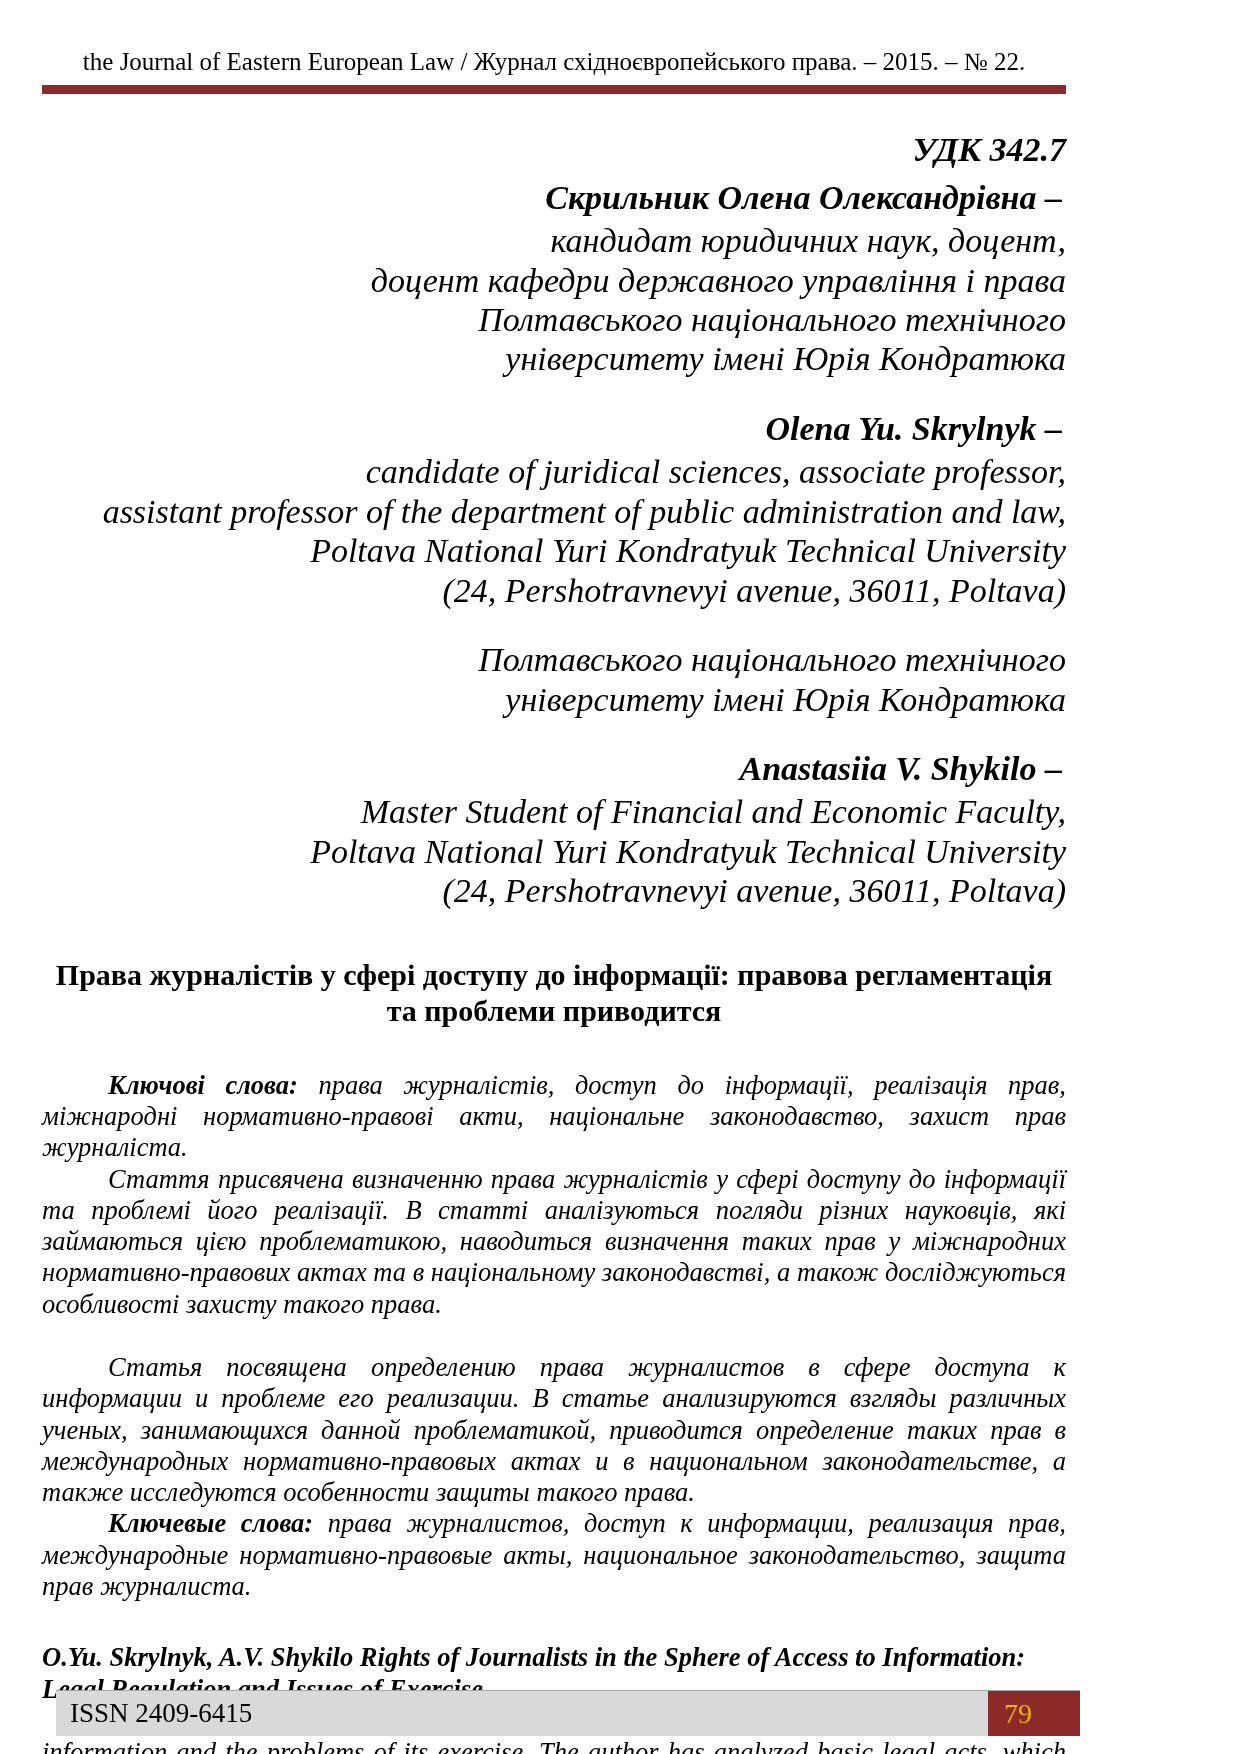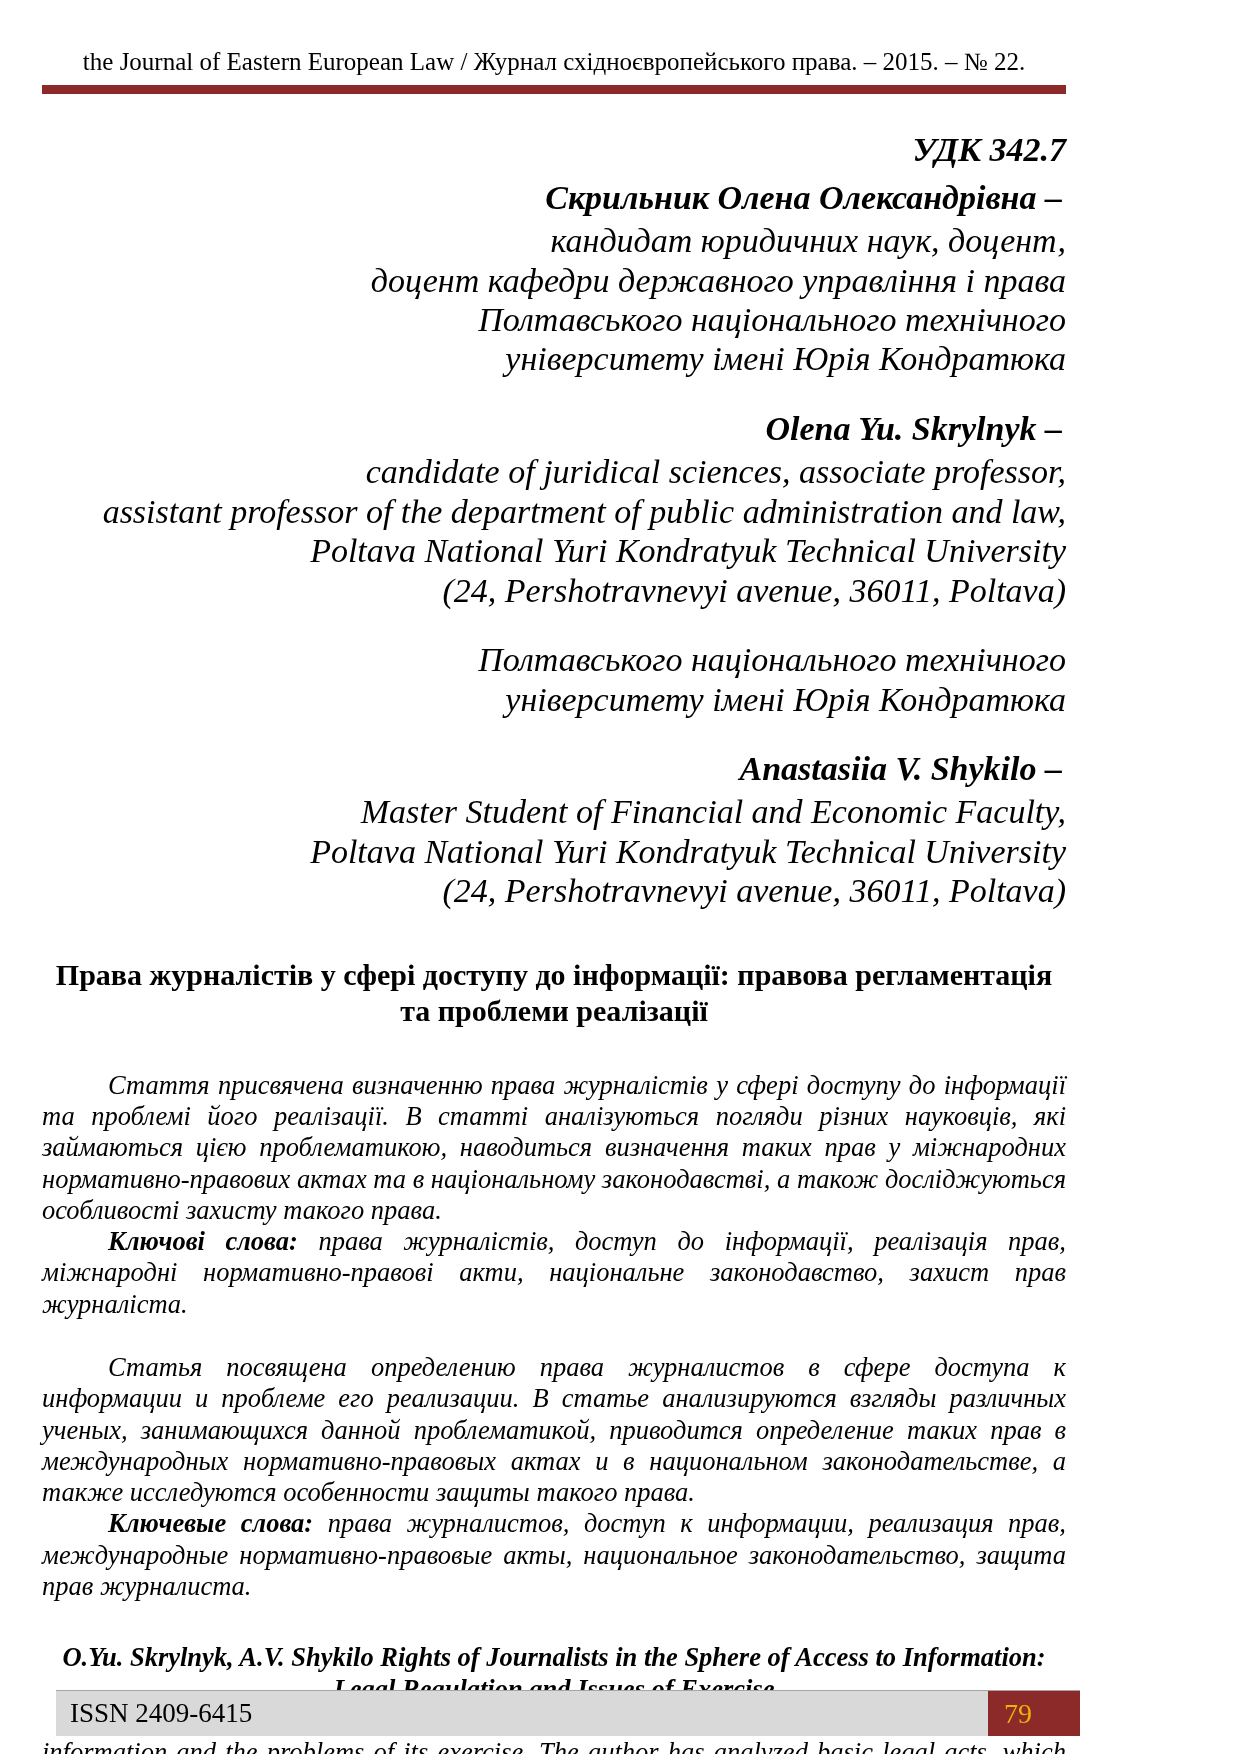--- a/index.html
+++ b/index.html
@@ -56,21 +56,20 @@
     font-size: 26.5px;
     line-height: 1.18;
     text-align: justify;
     text-indent: 66px;
   }
   .para .kw-label { font-weight: bold; }
   .gap { height: 32px; }
 
   .english-heading {
     margin: 40px 0 0 0;
-    text-align: center;
     font-weight: bold;
     font-style: italic;
     font-size: 26.5px;
     line-height: 1.2;
   }
 
   
   .footer-bar {
     position: absolute;
     left: 56px;
@@ -132,25 +131,25 @@
       </div>
 
       <div class="author-block">
         <p class="author-name">Anastasiia V. Shykilo –</p>
         <p class="author-line">Master Student of Financial and Economic Faculty,</p>
         <p class="author-line">Poltava National Yuri Kondratyuk Technical University</p>
         <p class="author-line">(24, Pershotravnevyi  avenue, 36011, Poltava)</p>
       </div>
     </div>
 
-    <h1 class="article-title">Права журналістів у сфері доступу до інформації: правова регламентація та проблеми реалізації</h1>
+    <h1 class="article-title">Права журналістів у сфері доступу до інформації: правова регламентація та проблеми приводится</h1>
 
     <div class="abstract-section">
+      <p class="para"><span class="kw-label">Ключові слова:</span><span> права журналістів, доступ до інформації, реалізація прав, міжнародні нормативно-правові акти, національне законодавство, захист прав журналіста.</span></p>
       <p class="para">Стаття присвячена визначенню права журналістів у сфері доступу до інформації та проблемі його реалізації. В статті аналізуються погляди різних науковців, які займаються цією проблематикою, наводиться визначення таких прав у міжнародних нормативно-правових актах та в національному законодавстві, а також досліджуються особливості захисту такого права.</p>
-      <p class="para"><span class="kw-label">Ключові слова:</span><span> права журналістів, доступ до інформації, реалізація прав, міжнародні нормативно-правові акти, національне законодавство, захист прав журналіста.</span></p>
 
       <div class="gap"></div>
 
       <p class="para">Статья посвящена определению права журналистов в сфере доступа к информации и проблеме его реализации. В статье анализируются взгляды различных ученых, занимающихся данной проблематикой, приводится определение таких прав в международных нормативно-правовых актах и в национальном законодательстве, а также исследуются особенности защиты такого права.</p>
       <p class="para"><span class="kw-label">Ключевые слова:</span><span> права журналистов, доступ к информации, реализация прав, международные нормативно-правовые акты, национальное законодательство, защита прав журналиста.</span></p>
 
       <h2 class="english-heading">O.Yu. Skrylnyk, A.V. Shykilo Rights of Journalists in the Sphere of Access to Information: Legal Regulation and Issues of Exercise</h2>
 
       <p class="para">The article deals with the identification of the journalists’ right to the access to information and the problems of its exercise. The author has analyzed basic legal acts, which regulate the activity of journalists in Ukraine. The article analyzes the opinions of authors who consider this issue. Peculiarities of journalists’ liablity have been found out. It has been established that current legislation provides circumstances for the journalists to be discharged from liability. It has been identified that peculiarity of legal status of journalists is the fact that his/her basic rights are connected with the access to information. At the same time the journalist has ample powers related to access to information. It ensues from international and national legislation. It is necessary to focus on the following international acts which regulation the access of journalists to information: the Universal Declaration of Human Rights, Convention for the Protection of Human Rights and Fundamental Freedoms of</p>
     </div>

